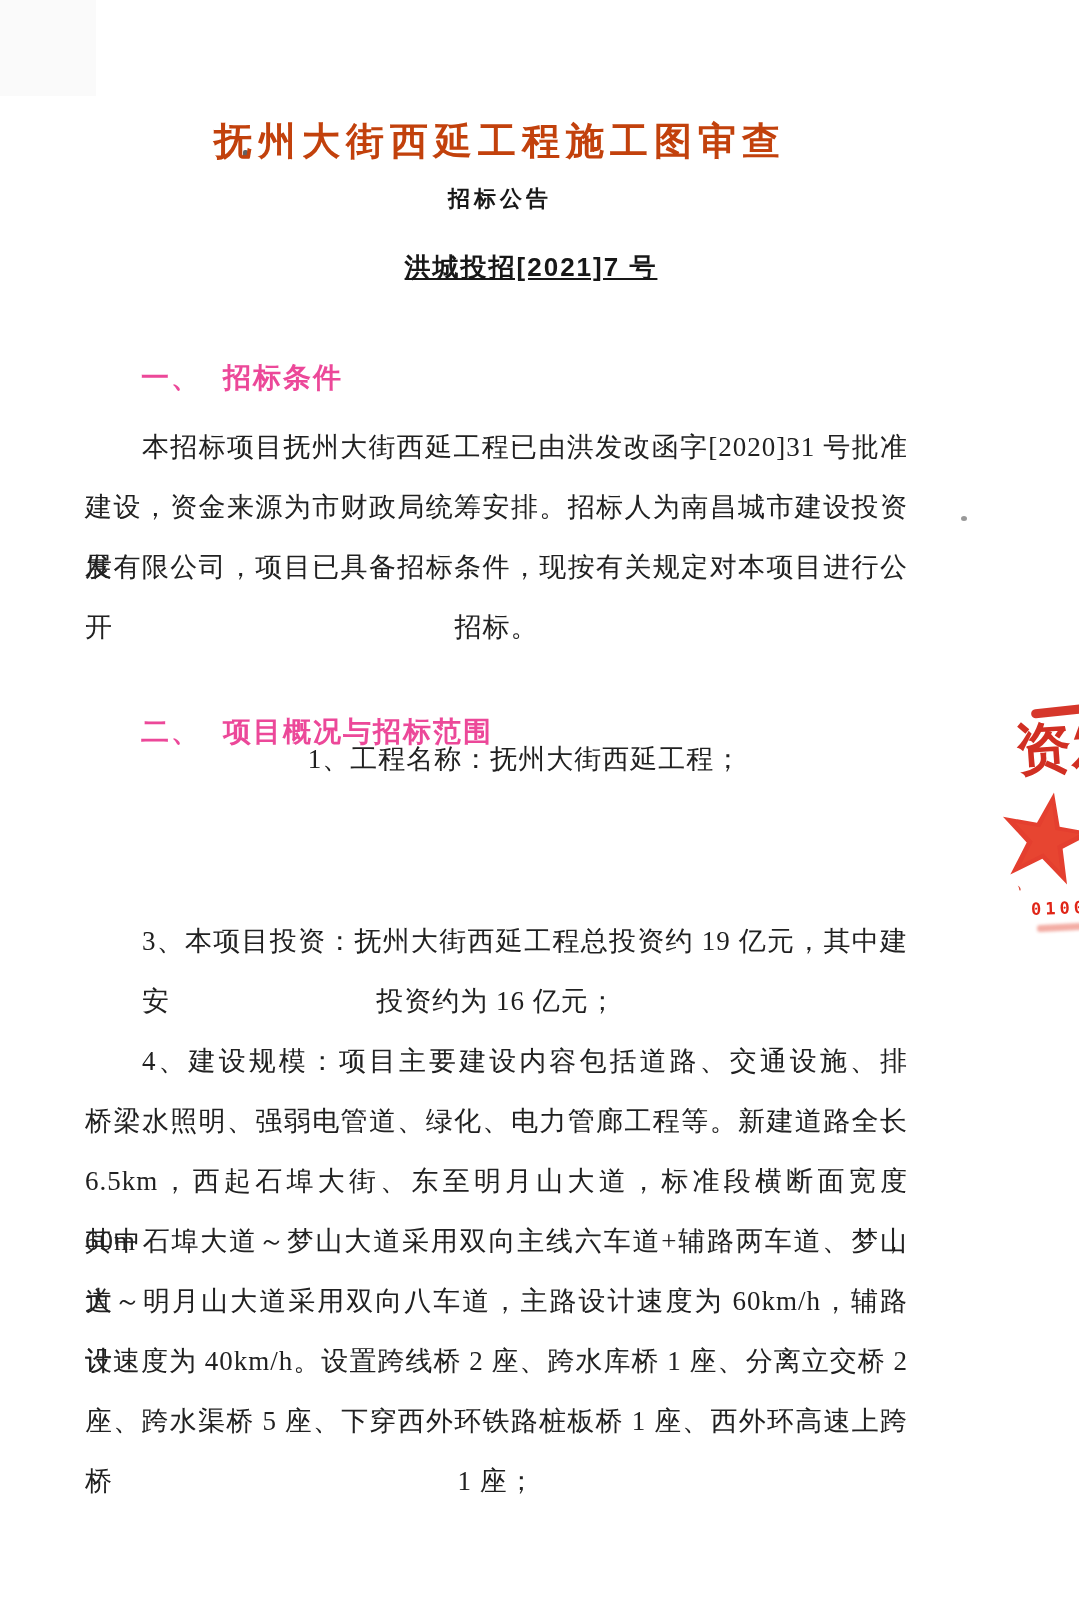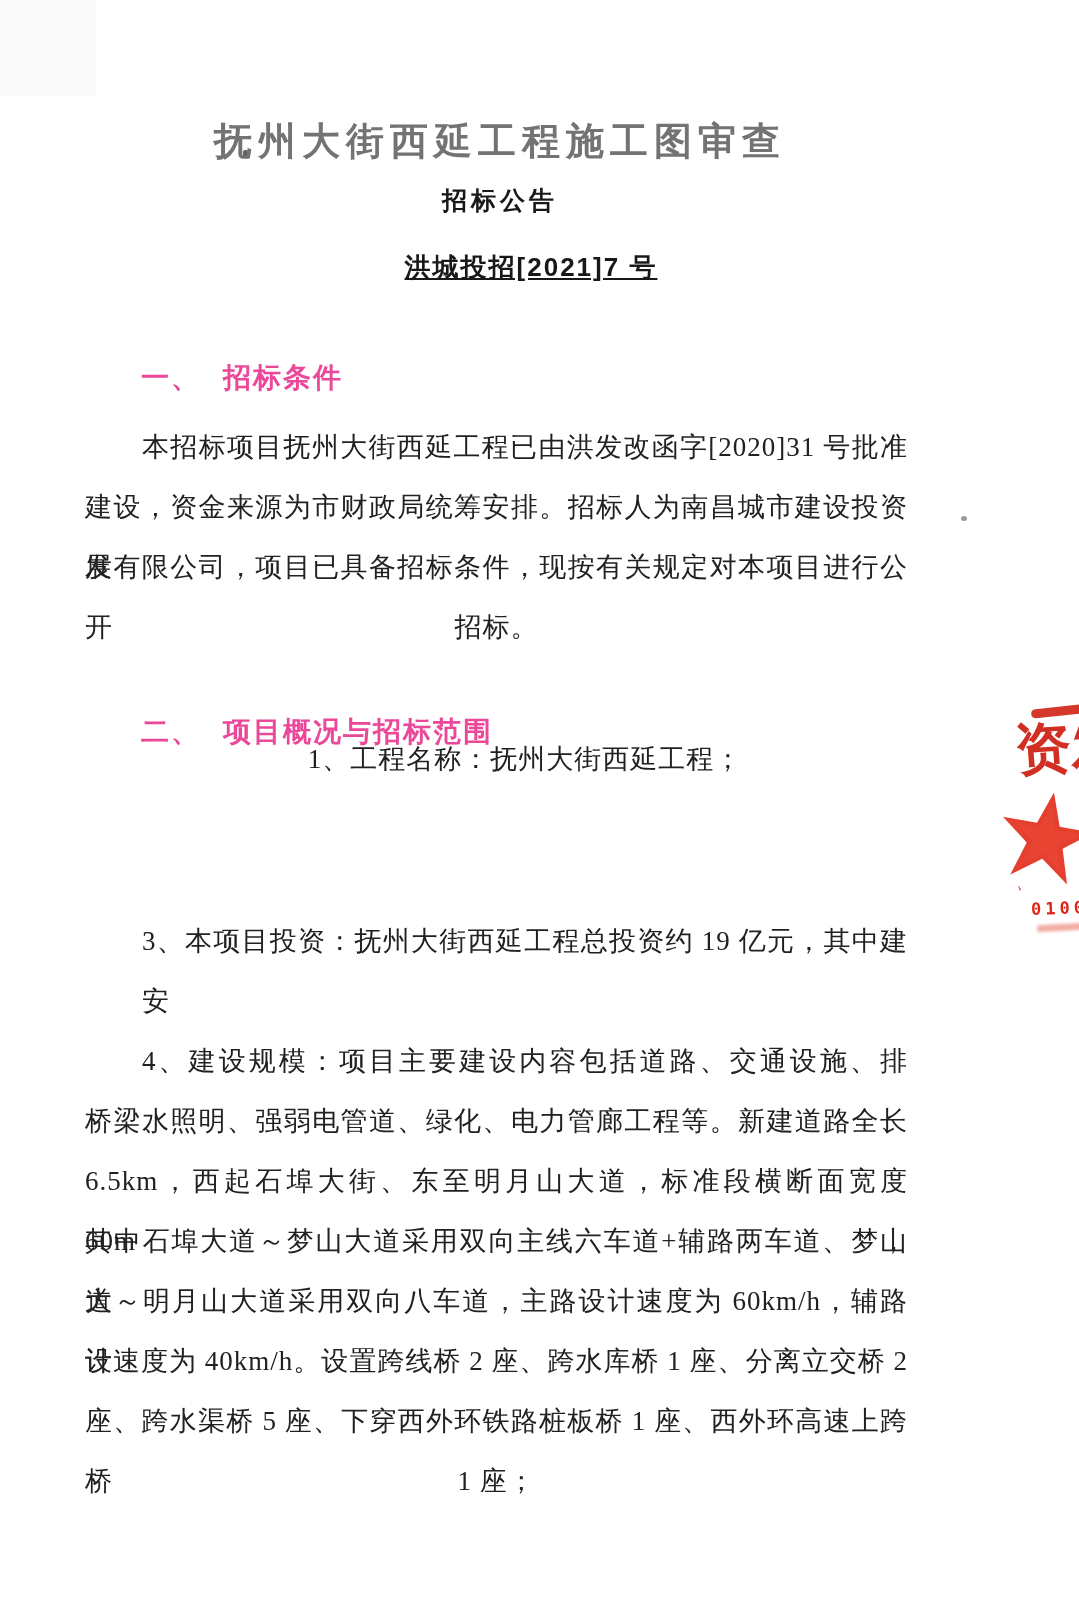--- a/index.html
+++ b/index.html
@@ -9,26 +9,26 @@
     font-family:"Liberation Serif","DejaVu Serif",serif;
     color:#1e1e1e;
   }
   .corner-shade {
     position:absolute; left:0; top:0; width:96px; height:96px;
     background:#fafafa;
   }
   .title1 {
     position:absolute; top:116px; left:0; width:1000px; margin:0;
     text-align:center; font-family:"Liberation Sans","DejaVu Sans",sans-serif;
-    font-size:38px; font-weight:bold; letter-spacing:6px; color:#737373;
+    font-size:38px; font-weight:bold; letter-spacing:6px; color:#c2410c;
   }
   .title2 {
     position:absolute; top:184px; left:0; width:1000px; margin:0;
     text-align:center; font-family:"Liberation Sans","DejaVu Sans",sans-serif;
-    font-size:25px; font-weight:bold; letter-spacing:4px; color:#181818;
+    font-size:22px; font-weight:bold; letter-spacing:4px; color:#181818;
   }
   .docnum {
     position:absolute; top:250px; left:0; width:1062px; margin:0;
     text-align:center; font-family:"Liberation Sans","DejaVu Sans",sans-serif;
     font-size:26px; font-weight:bold; letter-spacing:2px; color:#181818;text-decoration:underline;
   }
   .heading {
     position:absolute; left:141px;
     font-family:Liberation Sans, sans-serif;
     font-size:28px; font-weight:bold; letter-spacing:2px; color:#ec4899;
@@ -103,20 +103,21 @@
     <span>二、</span><span class="headgap">项目概况与招标范围</span>
   </div>
 
   <div class="block" style="top:729px">
     <div class="line indent">1、工程名称：抚州大街西延工程；</div>
   </div>
 
 
   <div class="block" style="top:911px">
     <div class="line indent just">3、本项目投资：抚州大街西延工程总投资约 19 亿元，其中建安</div>
+    <div class="line">投资约为 16 亿元；</div>
   </div>
 
   <div class="block" style="top:1031px">
     <div class="line indent just">4、建设规模：项目主要建设内容包括道路、交通设施、排水、</div>
     <div class="line just">桥梁、照明、强弱电管道、绿化、电力管廊工程等。新建道路全长</div>
     <div class="line just">6.5km，西起石埠大街、东至明月山大道，标准段横断面宽度 60m，</div>
     <div class="line just">其中石埠大道～梦山大道采用双向主线六车道+辅路两车道、梦山大</div>
     <div class="line just">道～明月山大道采用双向八车道，主路设计速度为 60km/h，辅路设</div>
     <div class="line just">计速度为 40km/h。设置跨线桥 2 座、跨水库桥 1 座、分离立交桥 2</div>
     <div class="line just">座、跨水渠桥 5 座、下穿西外环铁路桩板桥 1 座、西外环高速上跨桥</div>

